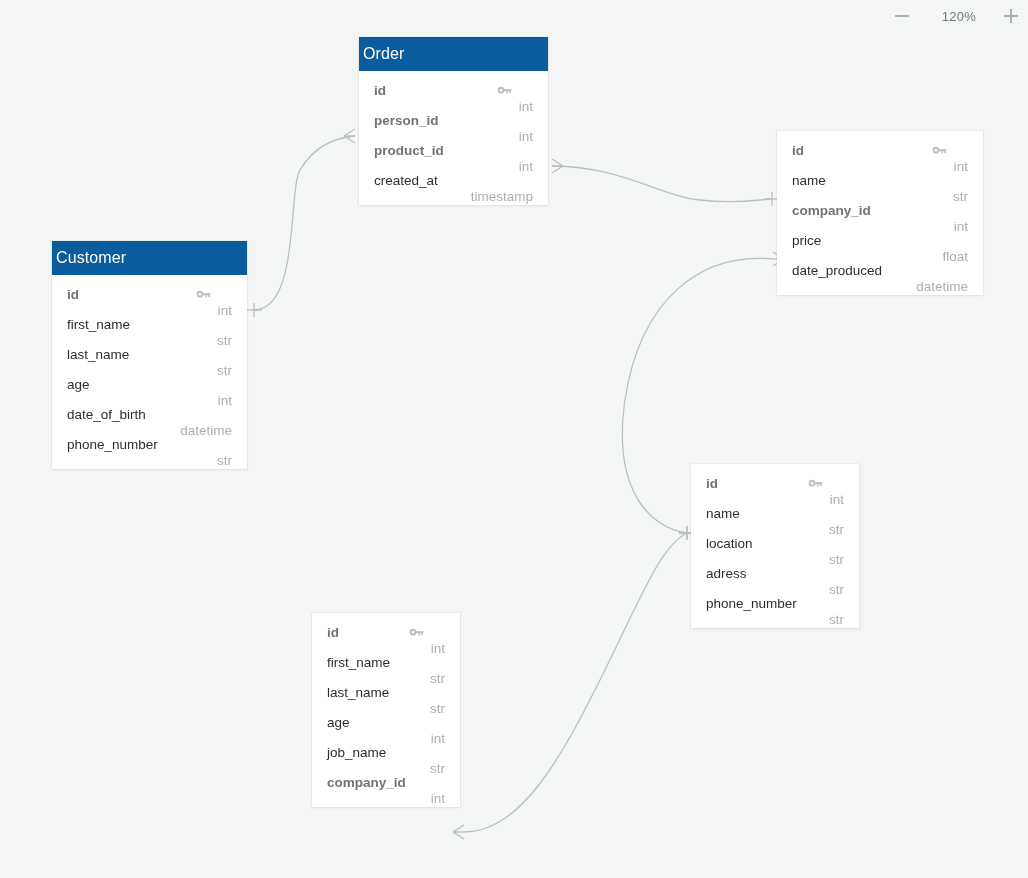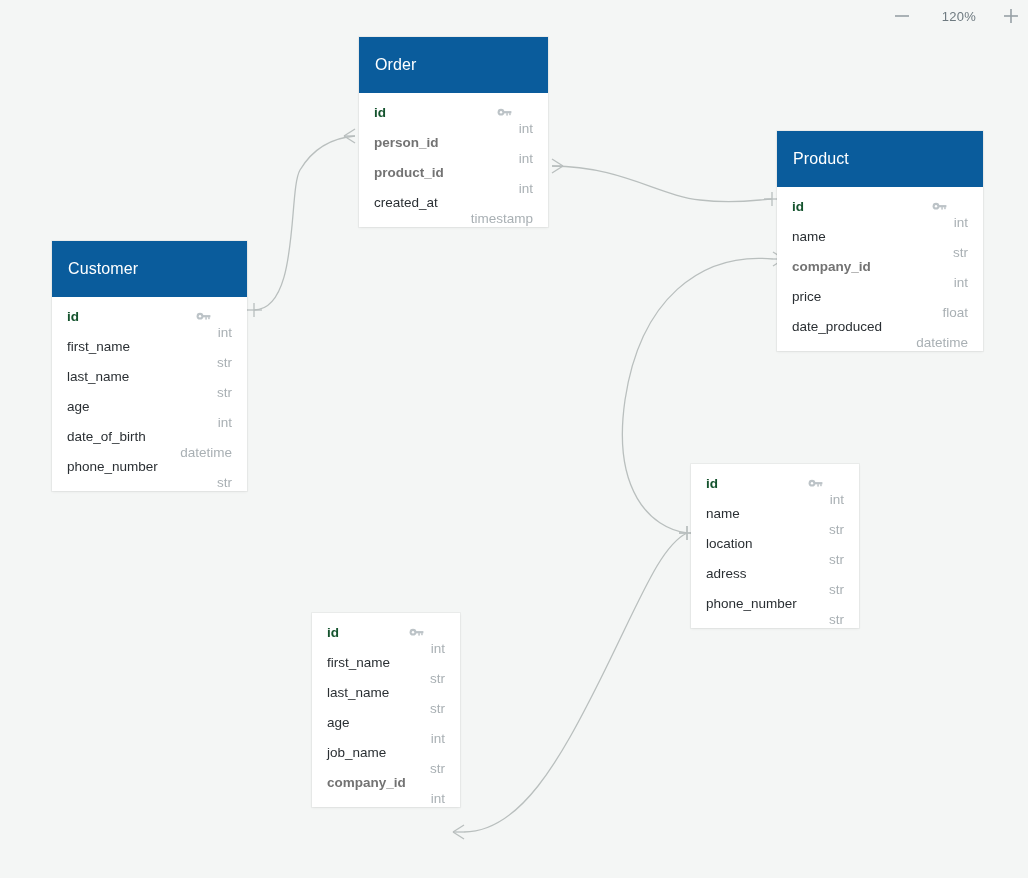--- a/index.html
+++ b/index.html
@@ -72,24 +72,24 @@
   
   .node {
     position: absolute;
     background: #ffffff;
     z-index: 10;
     box-shadow: 0 0 0 1px rgba(0,0,0,0.035), 0 1px 3px rgba(0,0,0,0.06);
   }
   .node-header {
     background: #0a5c9c;
     color: #ffffff;
-    height: 56px;
+    height: 34px;
     display: flex;
     align-items: center;
-    padding: 0 16px;
+    padding: 0 4px;
     font-size: 16px;
     letter-spacing: .1px;
     box-sizing: border-box;
   }
   .node-body {
     padding: 4px 0 10px 0;
   }
   .field-row {
     display: flex;
     align-items: center;
@@ -97,21 +97,21 @@
     padding: 0 15px 0 15px;
     box-sizing: border-box;
     font-size: 13.5px;
     white-space: nowrap;
   }
   .field-name {
     color: #2a2f33;
     flex: 0 0 auto;
   }
   .field-name.pk {
-    color: #14532d;
+    color: #737373;
     font-weight: bold;
   }
   .field-name.fk {
     font-weight: bold;
     color: #737373;
   }
   .field-spacer { flex: 1 1 auto; min-width: 8px; }
   .field-type {
     color: #a9b0b4;
     flex: 0 0 auto;
@@ -239,21 +239,20 @@
             <span class="field-type">datetime</span>
           </div>
           <div class="field-row">
             <span class="field-name">phone_number</span>
             <span class="field-spacer"></span>
             <span class="field-type">str</span>
           </div>
         </div>
       </div>
       <div class="node" style="left: 777px; top: 131px; width: 206px;">
-        <div class="node-header">Product</div>
         <div class="node-body">
           <div class="field-row">
             <span class="field-name pk">id</span>
             <span class="field-spacer"></span>
             <span class="key-icon">
               <svg width="15" height="11" viewBox="0 0 15 11">
                 <circle cx="4" cy="5.2" r="3.4" fill="#bcc3c7"></circle>
                 <circle cx="4" cy="5.2" r="1.2" fill="#ffffff"></circle>
                 <rect x="6" y="4.1" width="8.4" height="2.2" fill="#bcc3c7"></rect>
                 <rect x="9.3" y="6.1" width="1.5" height="2.5" fill="#bcc3c7"></rect>

